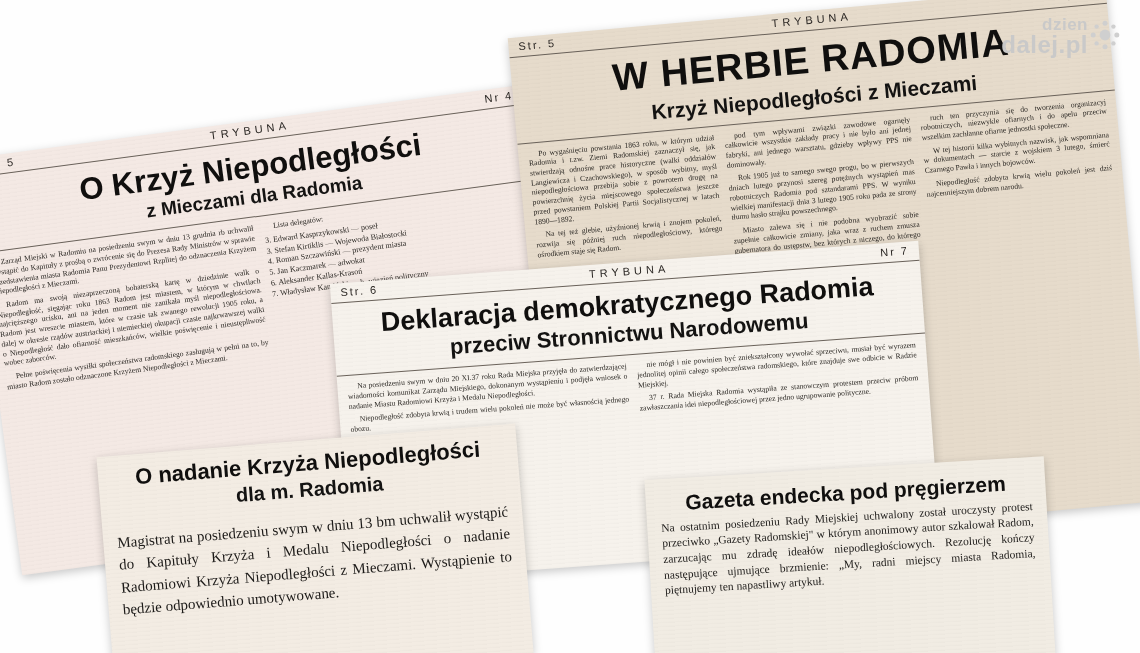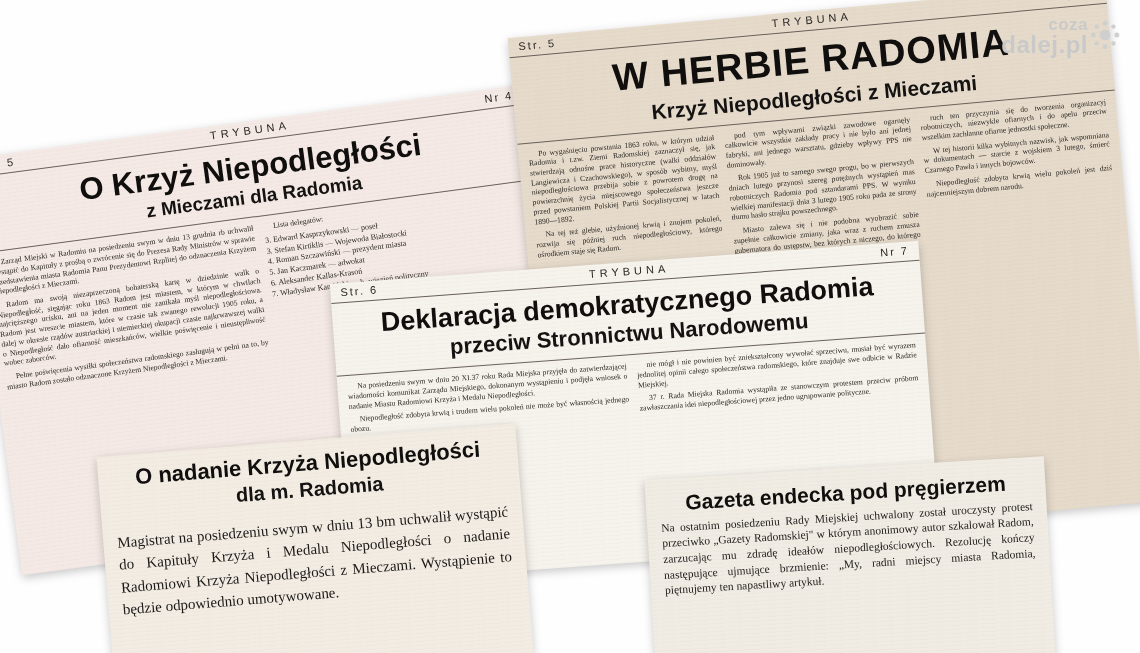--- a/index.html
+++ b/index.html
@@ -277,21 +277,21 @@
   </div>
 
   <div class="clip" id="clip-gazeta">
     <div class="headline">Gazeta endecka pod pręgierzem</div>
     <div class="body-wide">Na ostatnim posiedzeniu Rady Miejskiej uchwalony został uroczysty protest przeciwko „Gazety Radomskiej" w którym anonimowy autor szkalował Radom, zarzucając mu zdradę ideałów niepodległościowych.  Rezolucję kończy następujące ujmujące brzmienie:  „My, radni miejscy miasta Radomia, piętnujemy ten napastliwy artykuł.</div>
     <div class="grain"></div>
   </div>
 
   <div class="logo">
     <div class="logo-text">
-      <div class="logo-line1">coza</div>
+      <div class="logo-line1">dzien</div>
       <div class="logo-line2">dalej.pl</div>
     </div>
     <div class="logo-dot">
       <svg width="30" height="30" viewBox="0 0 30 30" aria-hidden="true">
         <g fill="#cfcfcf">
           <circle cx="15" cy="15" r="5.4"></circle>
           <circle cx="15" cy="3.2" r="2.5"></circle>
           <circle cx="15" cy="26.8" r="2.5"></circle>
           <circle cx="3.2" cy="15" r="2.5"></circle>
           <circle cx="26.8" cy="15" r="2.5"></circle>

